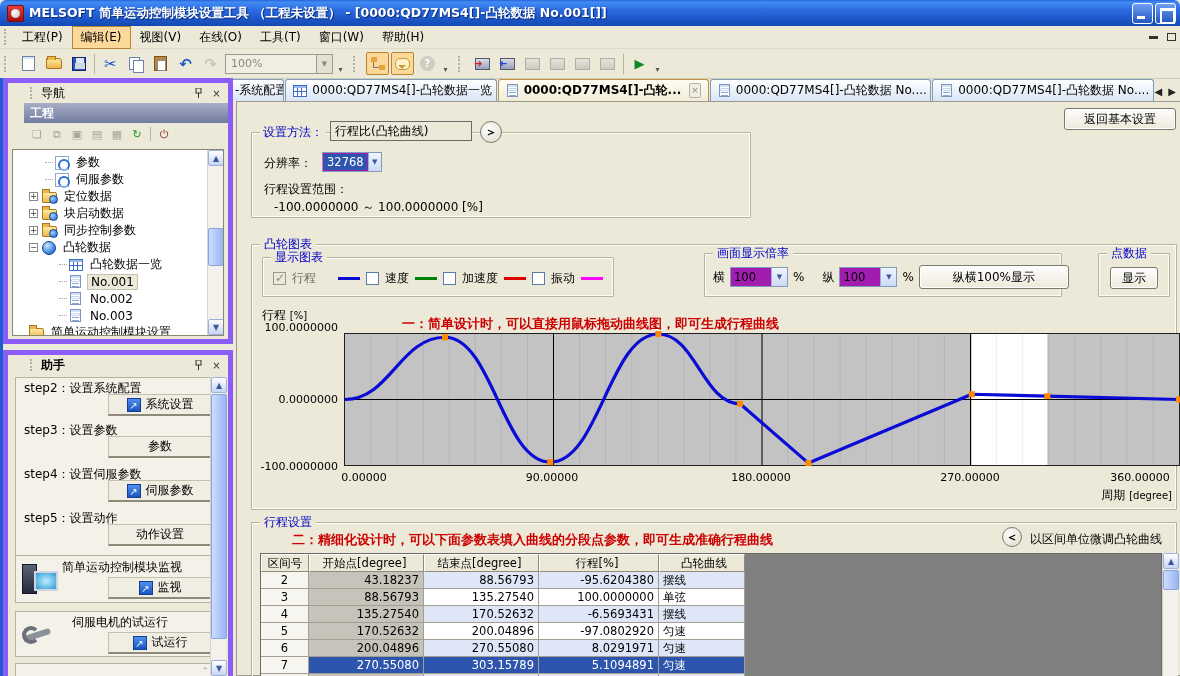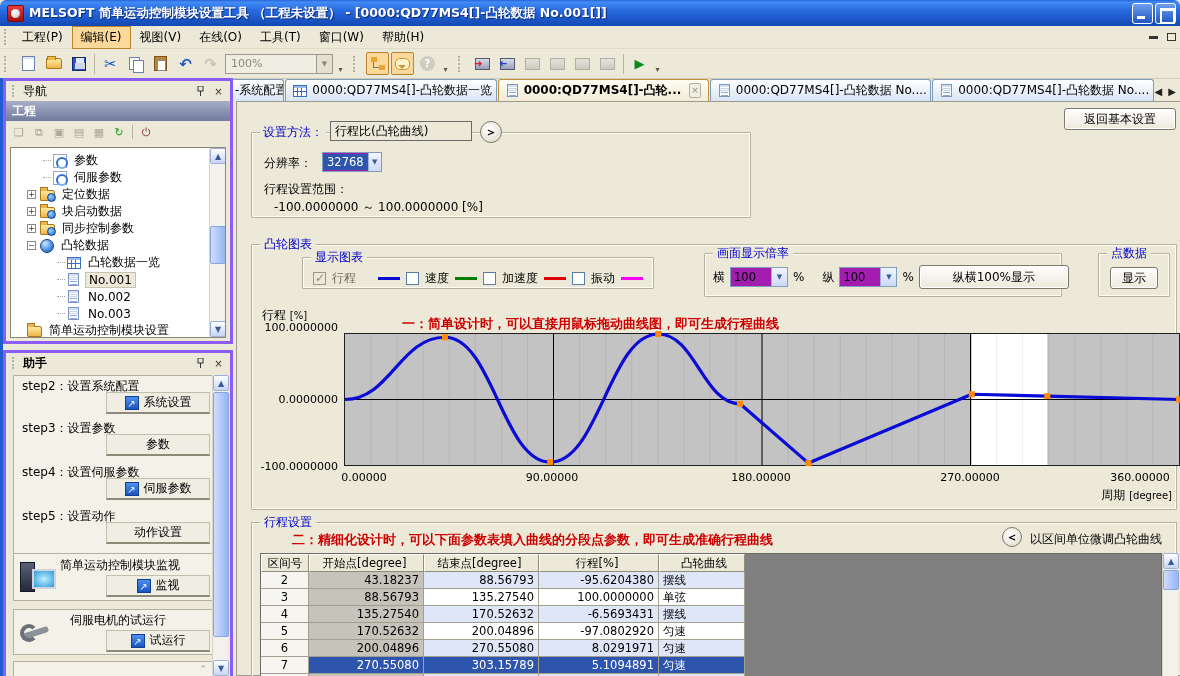--- a/index.html
+++ b/index.html
@@ -73,21 +73,21 @@
   .ic-balloon::after{content:"";position:absolute;left:2px;bottom:-4px;border:4px solid transparent;border-top-color:#c79b3b;}
   .ic-help{width:15px;height:15px;border-radius:50%;background:#cfccc0;color:#fff;font-size:10px;font-weight:bold;
     display:flex;align-items:center;justify-content:center;}
   .ic-mod{width:15px;height:12px;border:1px solid #55596b;background:linear-gradient(#d8dcea,#9aa0b8);position:relative;}
   .ic-mod.wr::after{content:"➜";color:#d42020;font-size:10px;position:absolute;left:-2px;top:-1px;font-weight:bold;}
   .ic-mod.rd::after{content:"➜";color:#2045d4;font-size:10px;position:absolute;left:-2px;top:-1px;font-weight:bold;transform:scaleX(-1);}
   .ic-play{color:#0d8a1f;font-size:13px;}
 
   
   .left-edge{position:absolute;left:0;top:78px;width:3px;height:598px;background:#1c5dd2;}
-  .panel{position:absolute;background:#ece9d8;border:3px solid #8b5cf6;}
+  .panel{position:absolute;background:#ece9d8;border:5px solid #8b5cf6;padding-left:16px;}
   .panel-hdr{height:20px;display:flex;align-items:center;padding:0 4px 0 2px;font-size:12px;}
   .panel-hdr .grip{height:12px;}
   .panel-hdr .ttl{flex:1;padding-left:2px;}
   .ph-btn{width:15px;height:14px;display:flex;align-items:center;justify-content:center;
     font-size:10px;color:#333;margin-left:3px;}
   .proj-bar{height:20px;background:linear-gradient(#a7aec6,#717b9e);color:#fff;font-weight:bold;
     display:flex;align-items:center;padding-left:6px;}
   .nav-tools{height:22px;display:flex;align-items:center;padding-left:4px;gap:2px;}
   .nt-ic{width:18px;height:17px;display:flex;align-items:center;justify-content:center;font-size:11px;}
   .nt-gray{color:#a9a69a;} .nt-green{color:#1e9e28;} .nt-exit{color:#8c2f2f;}
@@ -489,21 +489,21 @@
           <span class="val selblue">32768</span>
           <span class="arrow">▼</span>
         </span>
         <span style="position:absolute;left:12px;top:48px;">行程设置范围：</span>
         <span style="position:absolute;left:22px;top:66px;">-100.0000000 ～ 100.0000000 [%]</span>
       </div>
 
       <div class="grp" style="left:14px;top:142px;width:926px;height:266px;">
         <span class="grp-lbl">凸轮图表</span>
 
-        <div class="grp" style="left:10px;top:12px;width:352px;height:32px;margin-left:40px;">
+        <div class="grp" style="left:10px;top:12px;width:352px;height:40px;">
           <span class="grp-lbl">显示图表</span>
           <div style="position:absolute;left:10px;top:12px;right:6px;display:flex;align-items:center;gap:6px;">
             <span class="cb checked-dis"></span>
             <span style="color:#6e6c60;">行程</span>
             <span class="sw" style="margin-left: 16px; background: rgb(11, 11, 214);"></span>
             <span class="cb"></span>
             <span>速度</span>
             <span class="sw" style="background: rgb(0, 128, 0);"></span>
             <span class="cb"></span>
             <span>加速度</span>

